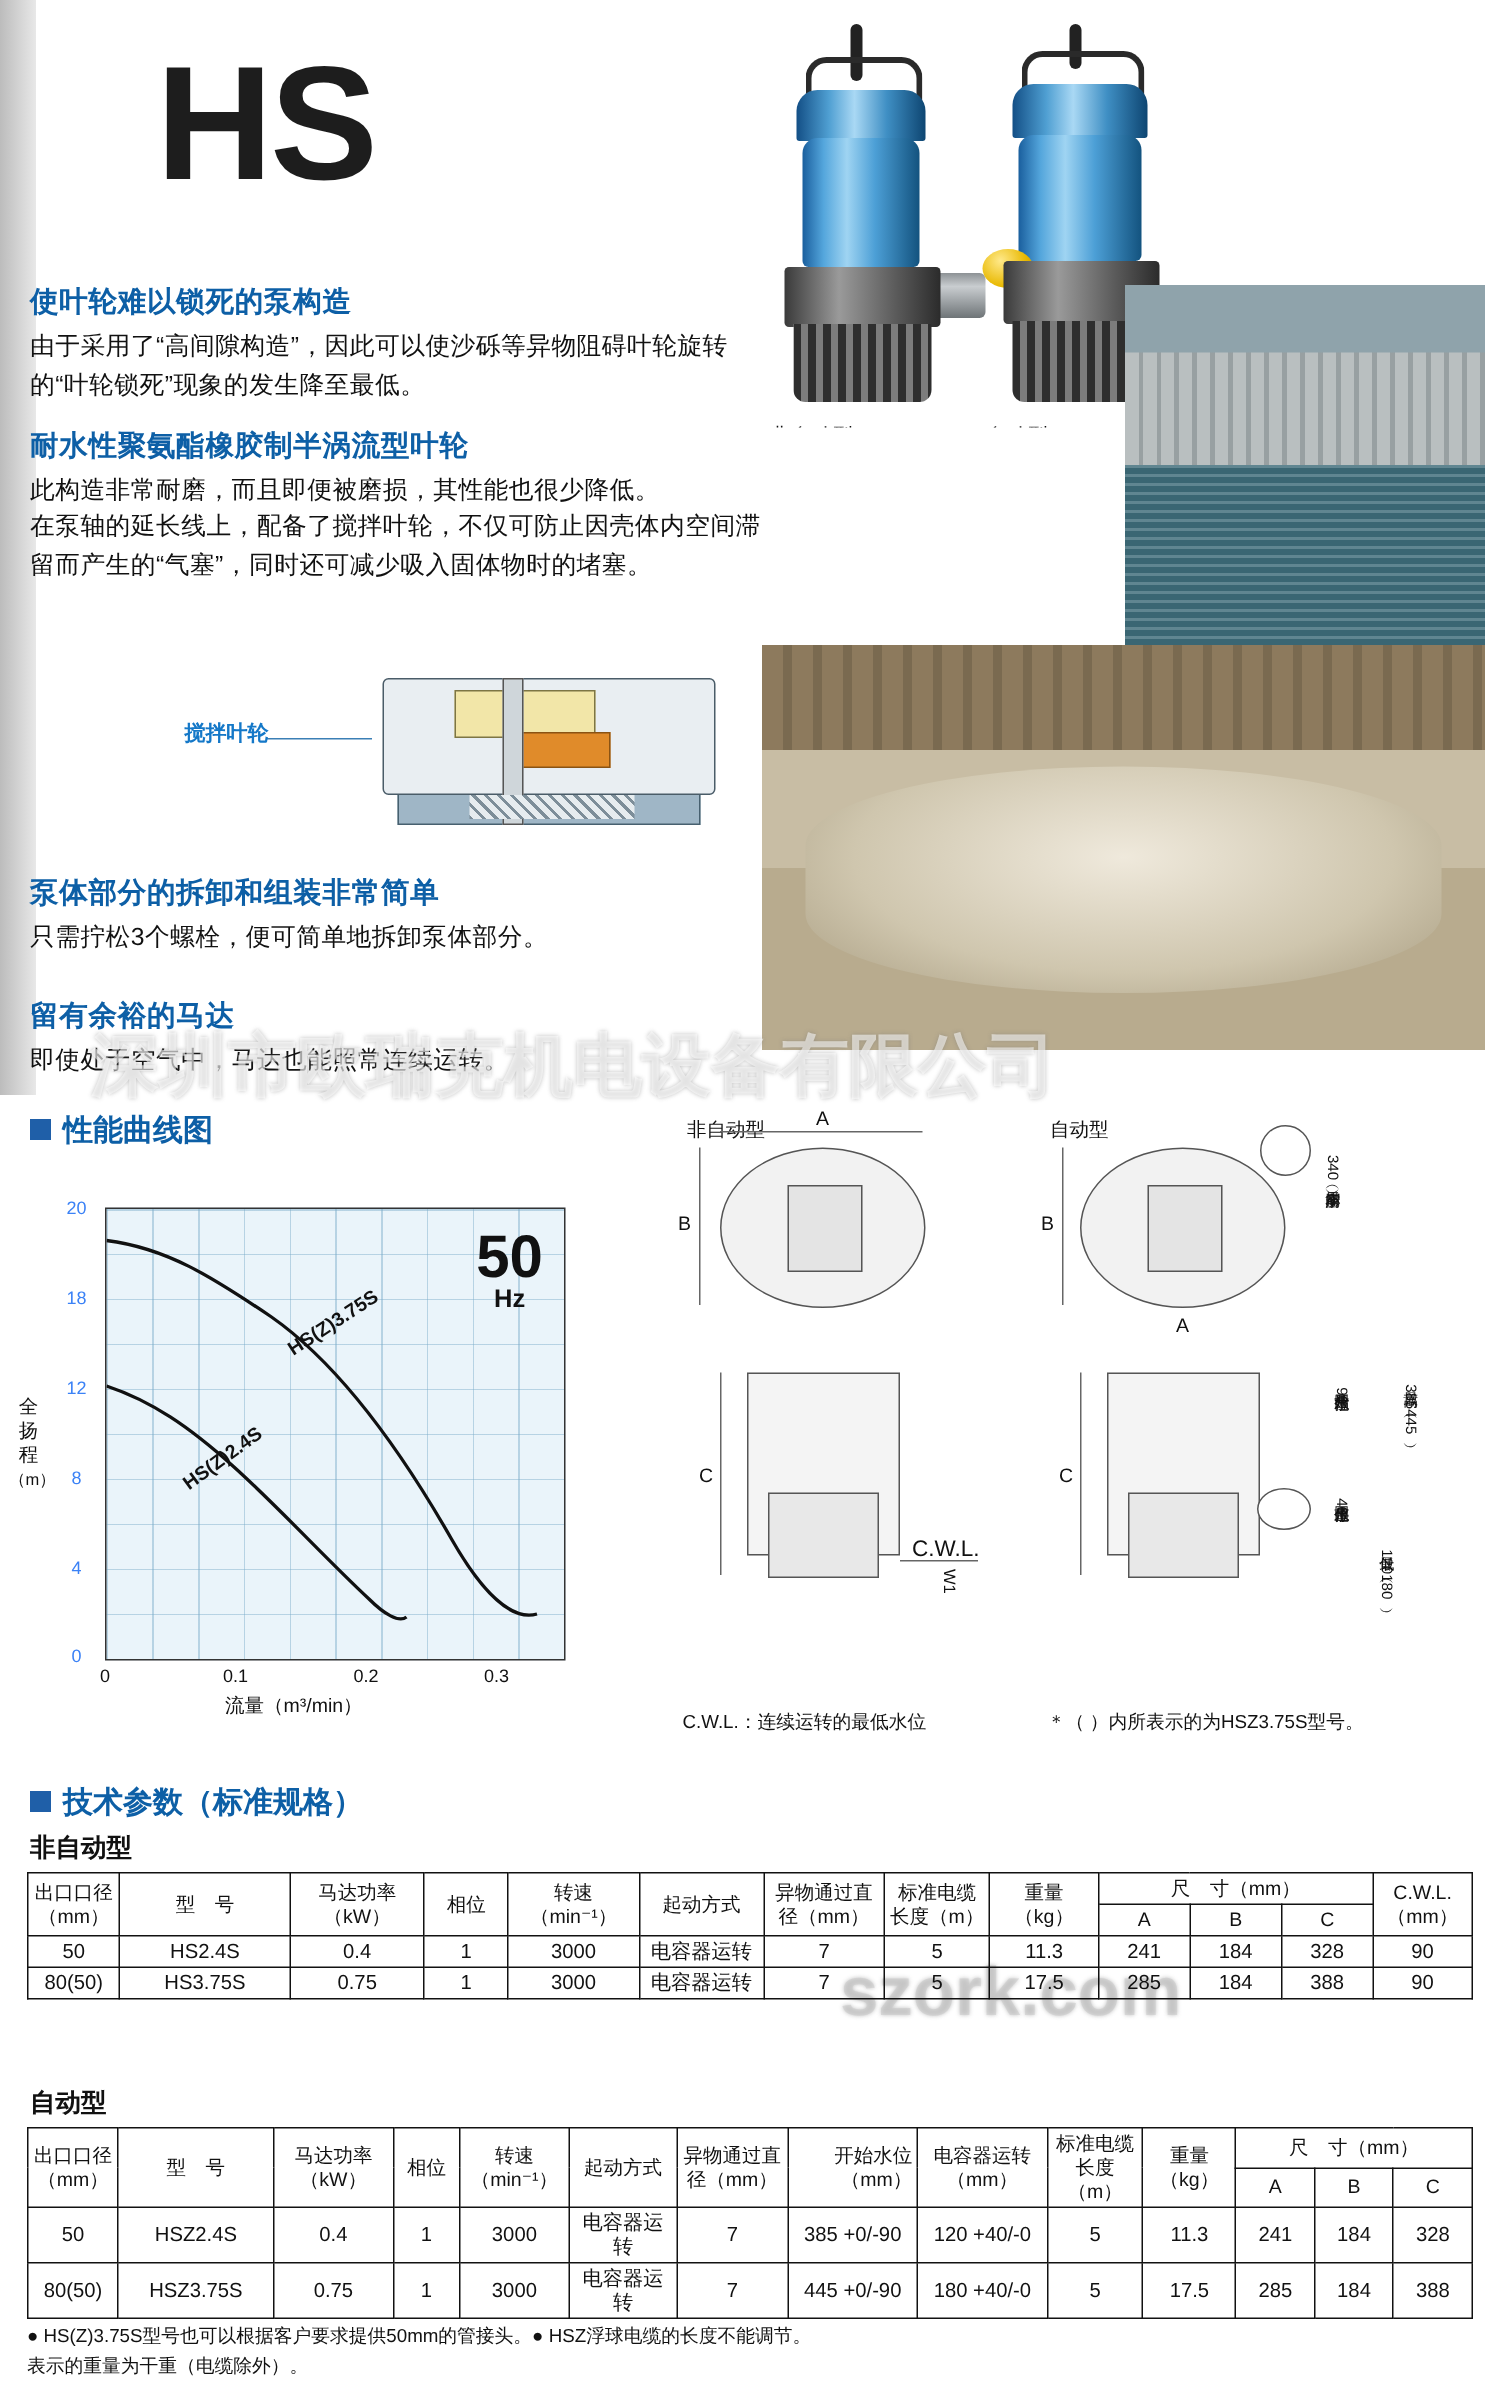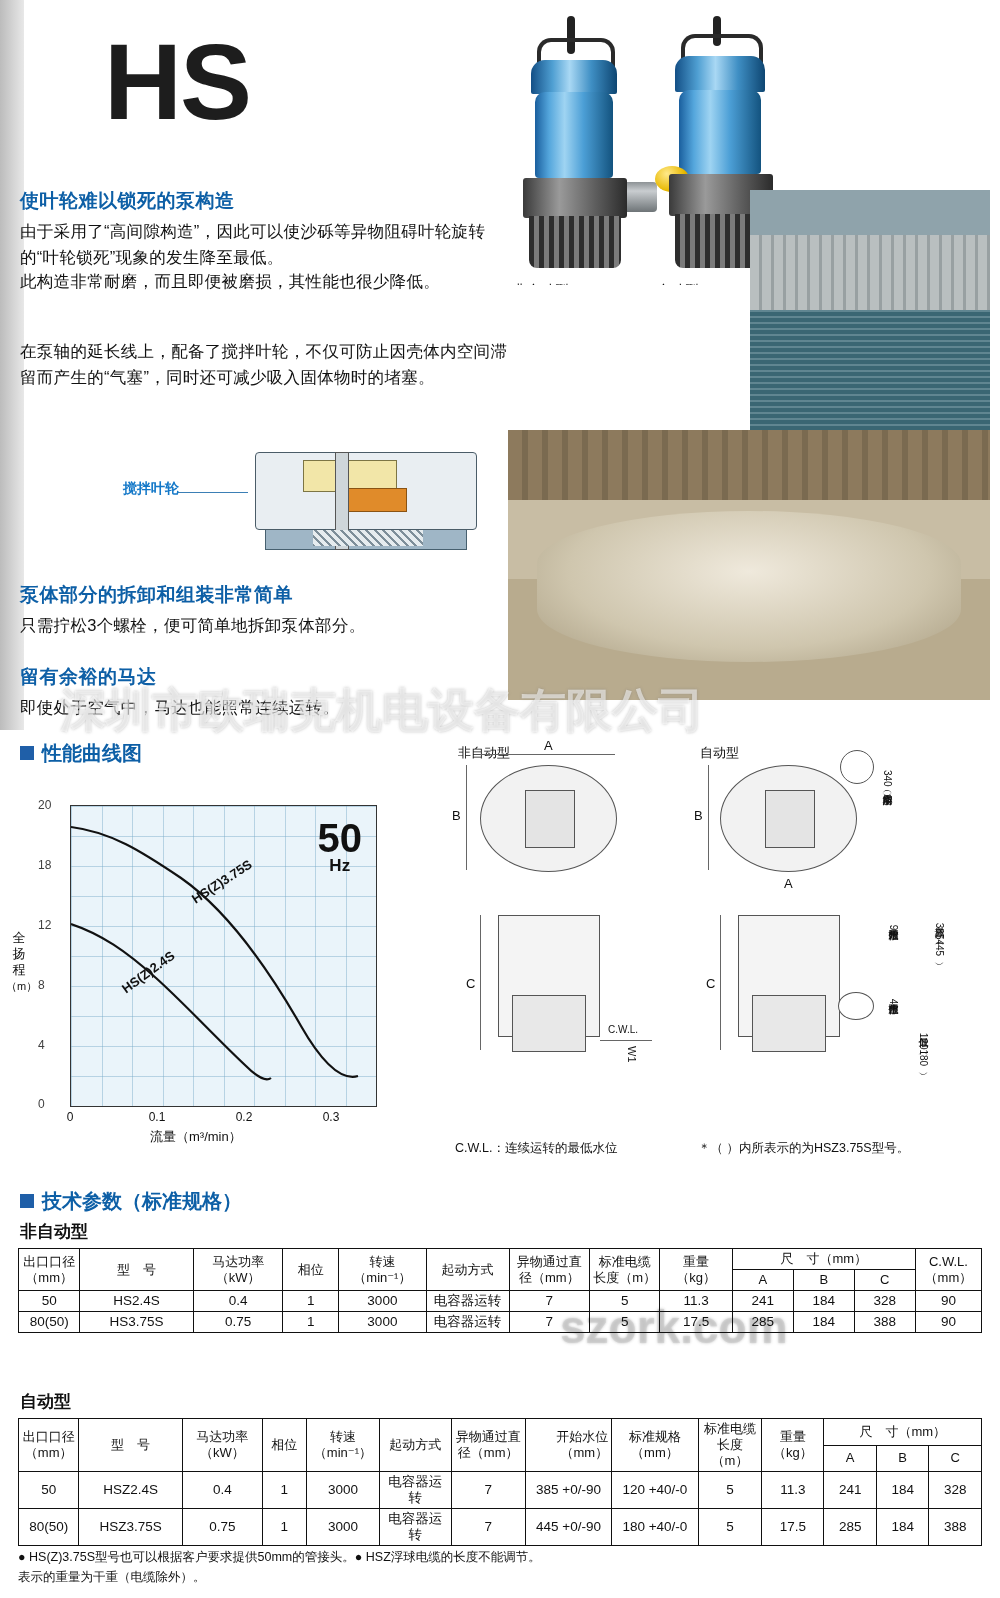--- a/index.html
+++ b/index.html
@@ -55,21 +55,21 @@
   
   .sect{position:absolute;font-size:20px;font-weight:bold;color:#0d5fa6;}
   .sect .sq{display:inline-block;width:14px;height:14px;background:#1f5fa8;margin-right:8px;}
   
   .chartbox{position:absolute;left:60px;top:800px;width:330px;height:320px;}
   .plot{position:absolute;left:10px;top:5px;width:305px;height:300px;border:1px solid #333;
     background:
       repeating-linear-gradient(to right,rgba(120,170,200,.45) 0 1px,transparent 1px 30.5px),
       repeating-linear-gradient(to bottom,rgba(120,170,200,.45) 0 1px,transparent 1px 30px),
       #eaf4fa;}
-  .ylab{position:absolute;font-size:12px;color:#404040;text-align:left;width:26px;}
+  .ylab{position:absolute;font-size:12px;color:#3b82f6;text-align:center;width:26px;}
   .xlab{position:absolute;font-size:12px;color:#111;text-align:center;width:34px;}
   .axis-title-y{position:absolute;left:6px;top:930px;font-size:13px;line-height:16px;width:26px;text-align:center;}
   .axis-title-x{position:absolute;left:150px;top:1128px;font-size:13px;}
   .badge50{position:absolute;right:14px;top:14px;text-align:center;}
   .badge50 .n{font-size:40px;font-weight:bold;line-height:36px;}
   .badge50 .h{font-size:17px;font-weight:bold;}
   .curvelabel{position:absolute;font-size:13px;font-weight:bold;transform-origin:left top;white-space:nowrap;}
   
   .dimbox{position:absolute;left:440px;top:740px;width:540px;height:420px;}
   .dimcap{position:absolute;font-size:13px;}
@@ -101,20 +101,21 @@
 
 <div class="leftbar"></div>
 
 <div class="hs-title">HS</div>
 
 <div class="feat" style="top:172px;">
   <h3>使叶轮难以锁死的泵构造</h3>
   <p>由于采用了“高间隙构造”，因此可以使沙砾等异物阻碍叶轮旋转的“叶轮锁死”现象的发生降至最低。</p>
 </div>
 <div class="feat" style="top:268px;">
+  <h3>耐水性聚氨酯橡胶制半涡流型叶轮</h3>
   <p>此构造非常耐磨，而且即便被磨损，其性能也很少降低。</p>
 </div>
 <div class="feat" style="top:338px;">
   <p>在泵轴的延长线上，配备了搅拌叶轮，不仅可防止因壳体内空间滞留而产生的“气塞”，同时还可减少吸入固体物时的堵塞。</p>
 </div>
 <div class="feat" style="top:566px;">
   <h3>泵体部分的拆卸和组装非常简单</h3>
   <p>只需拧松3个螺栓，便可简单地拆卸泵体部分。</p>
 </div>
 <div class="feat" style="top:648px;">
@@ -220,21 +221,21 @@
   <div class="dimline" style="left:40px;top:14px;width:135px;height:1px;"></div>
   <div class="dimcap" style="left:104px;top:-2px;">A</div>
   <div class="dimline" style="left:26px;top:25px;width:1px;height:105px;"></div>
   <div class="dimcap" style="left:12px;top:68px;">B</div>
 
   <div class="dwg" style="left:58px;top:175px;width:100px;height:120px;background:#f4f4f4;"></div>
   <div class="dwg" style="left:72px;top:255px;width:72px;height:55px;background:#e8e8e8;"></div>
   <div class="dimline" style="left:40px;top:175px;width:1px;height:135px;"></div>
   <div class="dimcap" style="left:26px;top:236px;">C</div>
   <div class="dimline" style="left:160px;top:300px;width:52px;height:1px;"></div>
-  <div class="dimcap" style="left:168px;top:284px;font-size:10px;">C.W.L.</div>
+  <div class="dimcap" style="left:168px;top:284px;font-size:15px;">C.W.L.</div>
   <div class="dimcap" style="left:186px;top:306px;font-size:11px;writing-mode:vertical-rl;">W1</div>
 
   <div class="dwg round" style="left:280px;top:25px;width:135px;height:105px;background:#f2f2f2;"></div>
   <div class="dwg" style="left:325px;top:50px;width:48px;height:56px;background:#e4e4e4;"></div>
   <div class="dwg round" style="left:400px;top:10px;width:32px;height:32px;background:#fff;"></div>
   <div class="dimcap" style="left:344px;top:136px;">A</div>
   <div class="dimline" style="left:268px;top:25px;width:1px;height:105px;"></div>
   <div class="dimcap" style="left:254px;top:68px;">B</div>
   <div class="dimcap" style="left:440px;top:30px;font-size:10px;writing-mode:vertical-rl;">340（所需最小空间）</div>
 
@@ -315,21 +316,21 @@
   <tbody>
       <tr>
     <th rowspan="2" style="width:56px;">出口口径（mm）</th>
     <th rowspan="2" style="width:112px;">型　号</th>
     <th rowspan="2" style="width:86px;">马达功率（kW）</th>
     <th rowspan="2" style="width:48px;">相位</th>
     <th rowspan="2" style="width:70px;">转速（min⁻¹）</th>
     <th rowspan="2" style="width:88px;">起动方式</th>
     <th rowspan="2" style="width:76px;">异物通过直径（mm）</th>
     <th rowspan="2" style="width:94px;text-align:right;">开始水位（mm）</th>
-    <th rowspan="2" style="width:94px;">标准规格（mm）</th>
+    <th rowspan="2" style="width:94px;">电容器运转（mm）</th>
     <th rowspan="2" style="width:66px;">标准电缆长度（m）</th>
     <th rowspan="2" style="width:62px;">重量（kg）</th>
     <th colspan="3">尺　寸（mm）</th>
   </tr>
   <tr>
     <th style="width:56px;">A</th>
     <th style="width:56px;">B</th>
     <th style="width:56px;">C</th>
   </tr>
   <tr>

